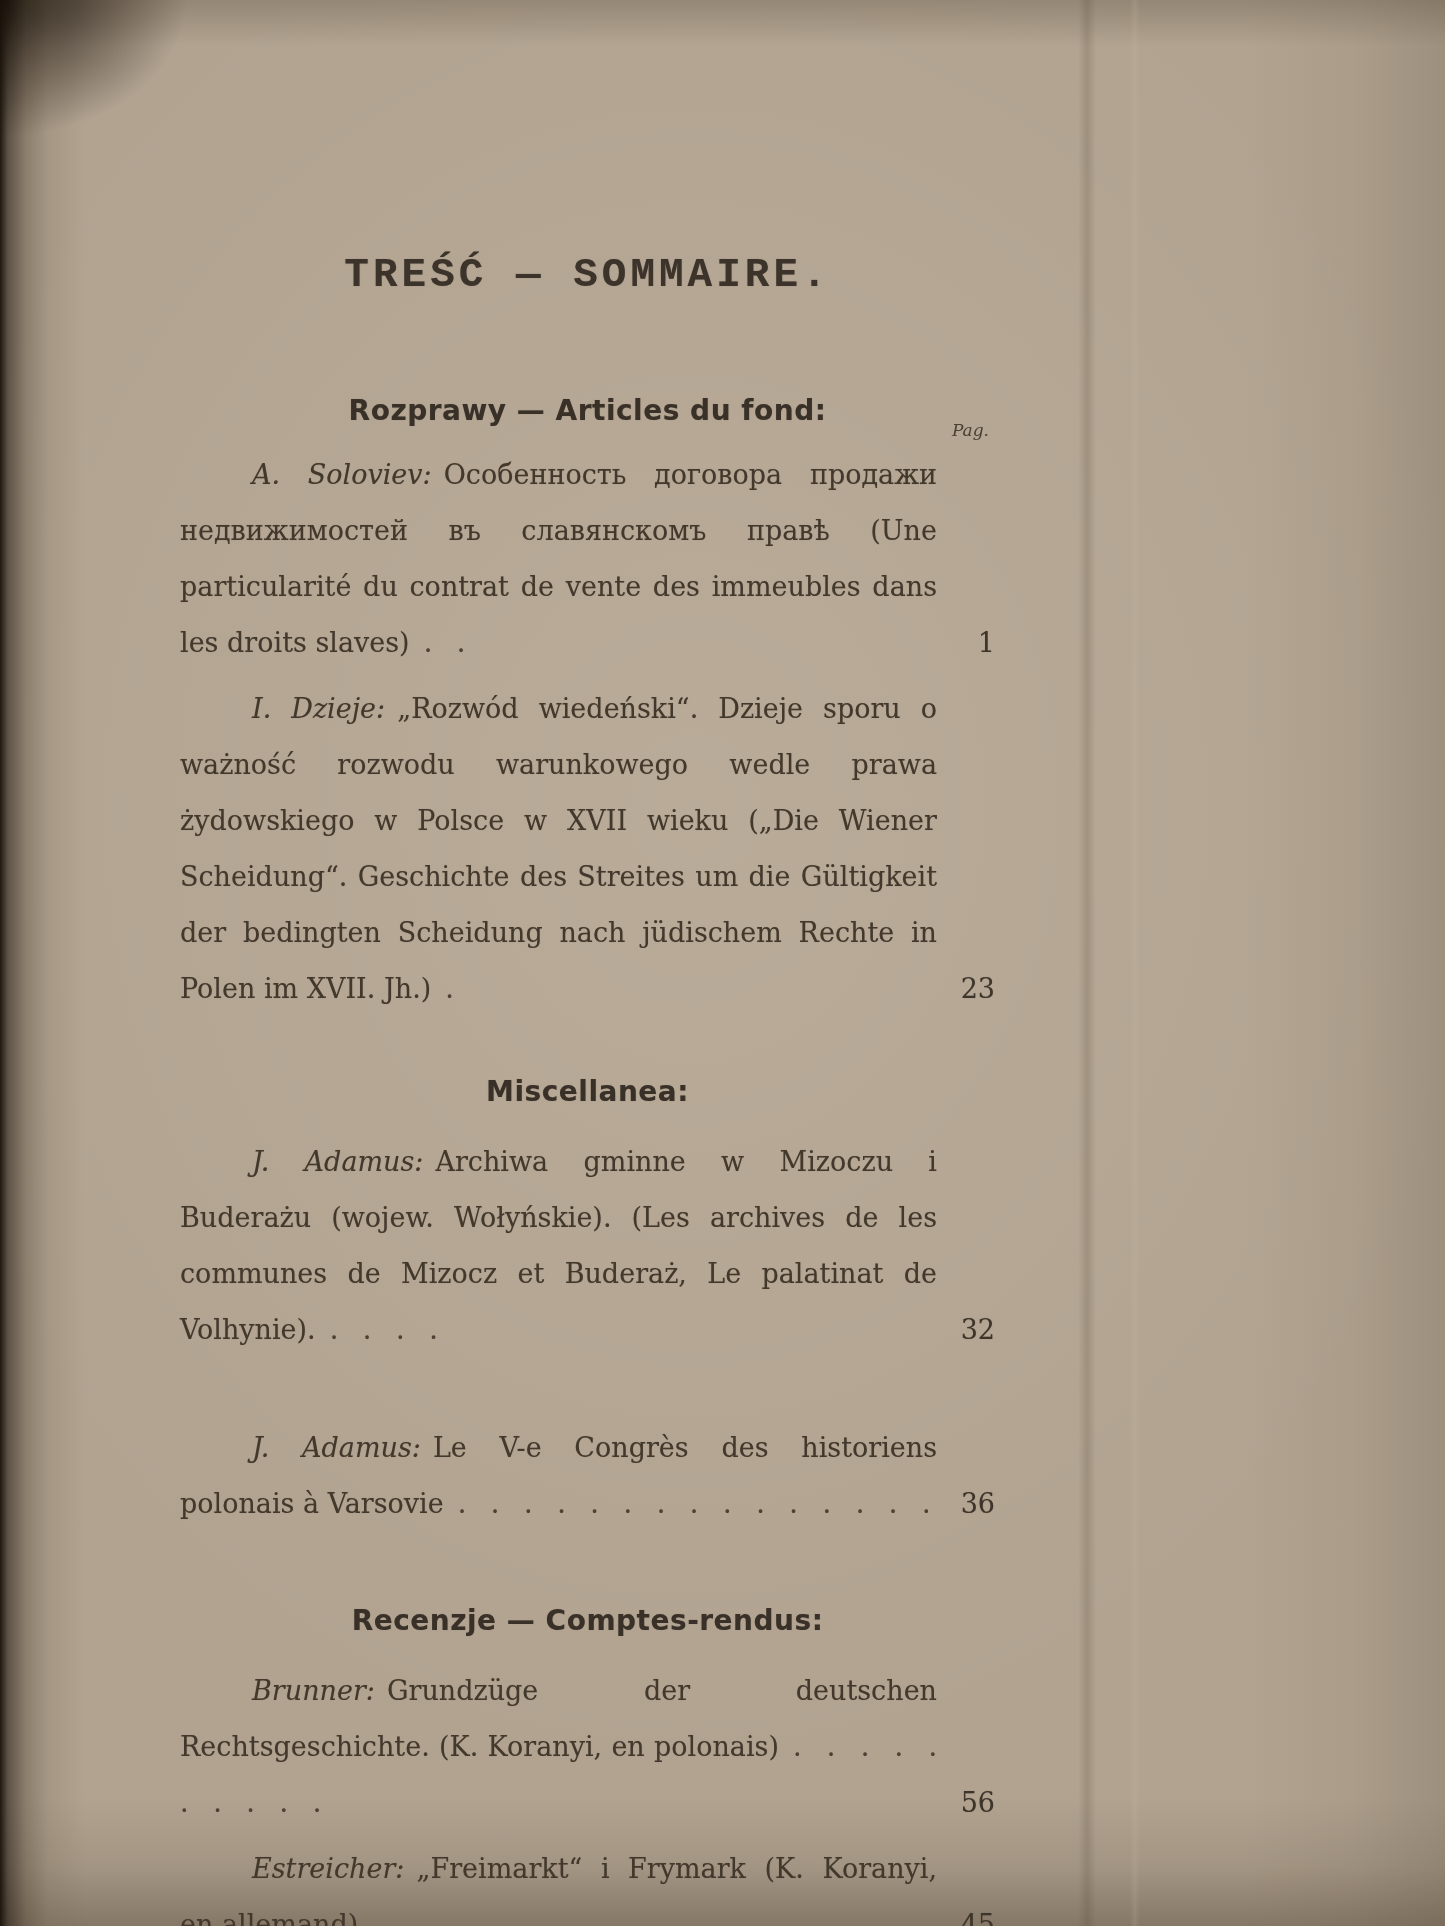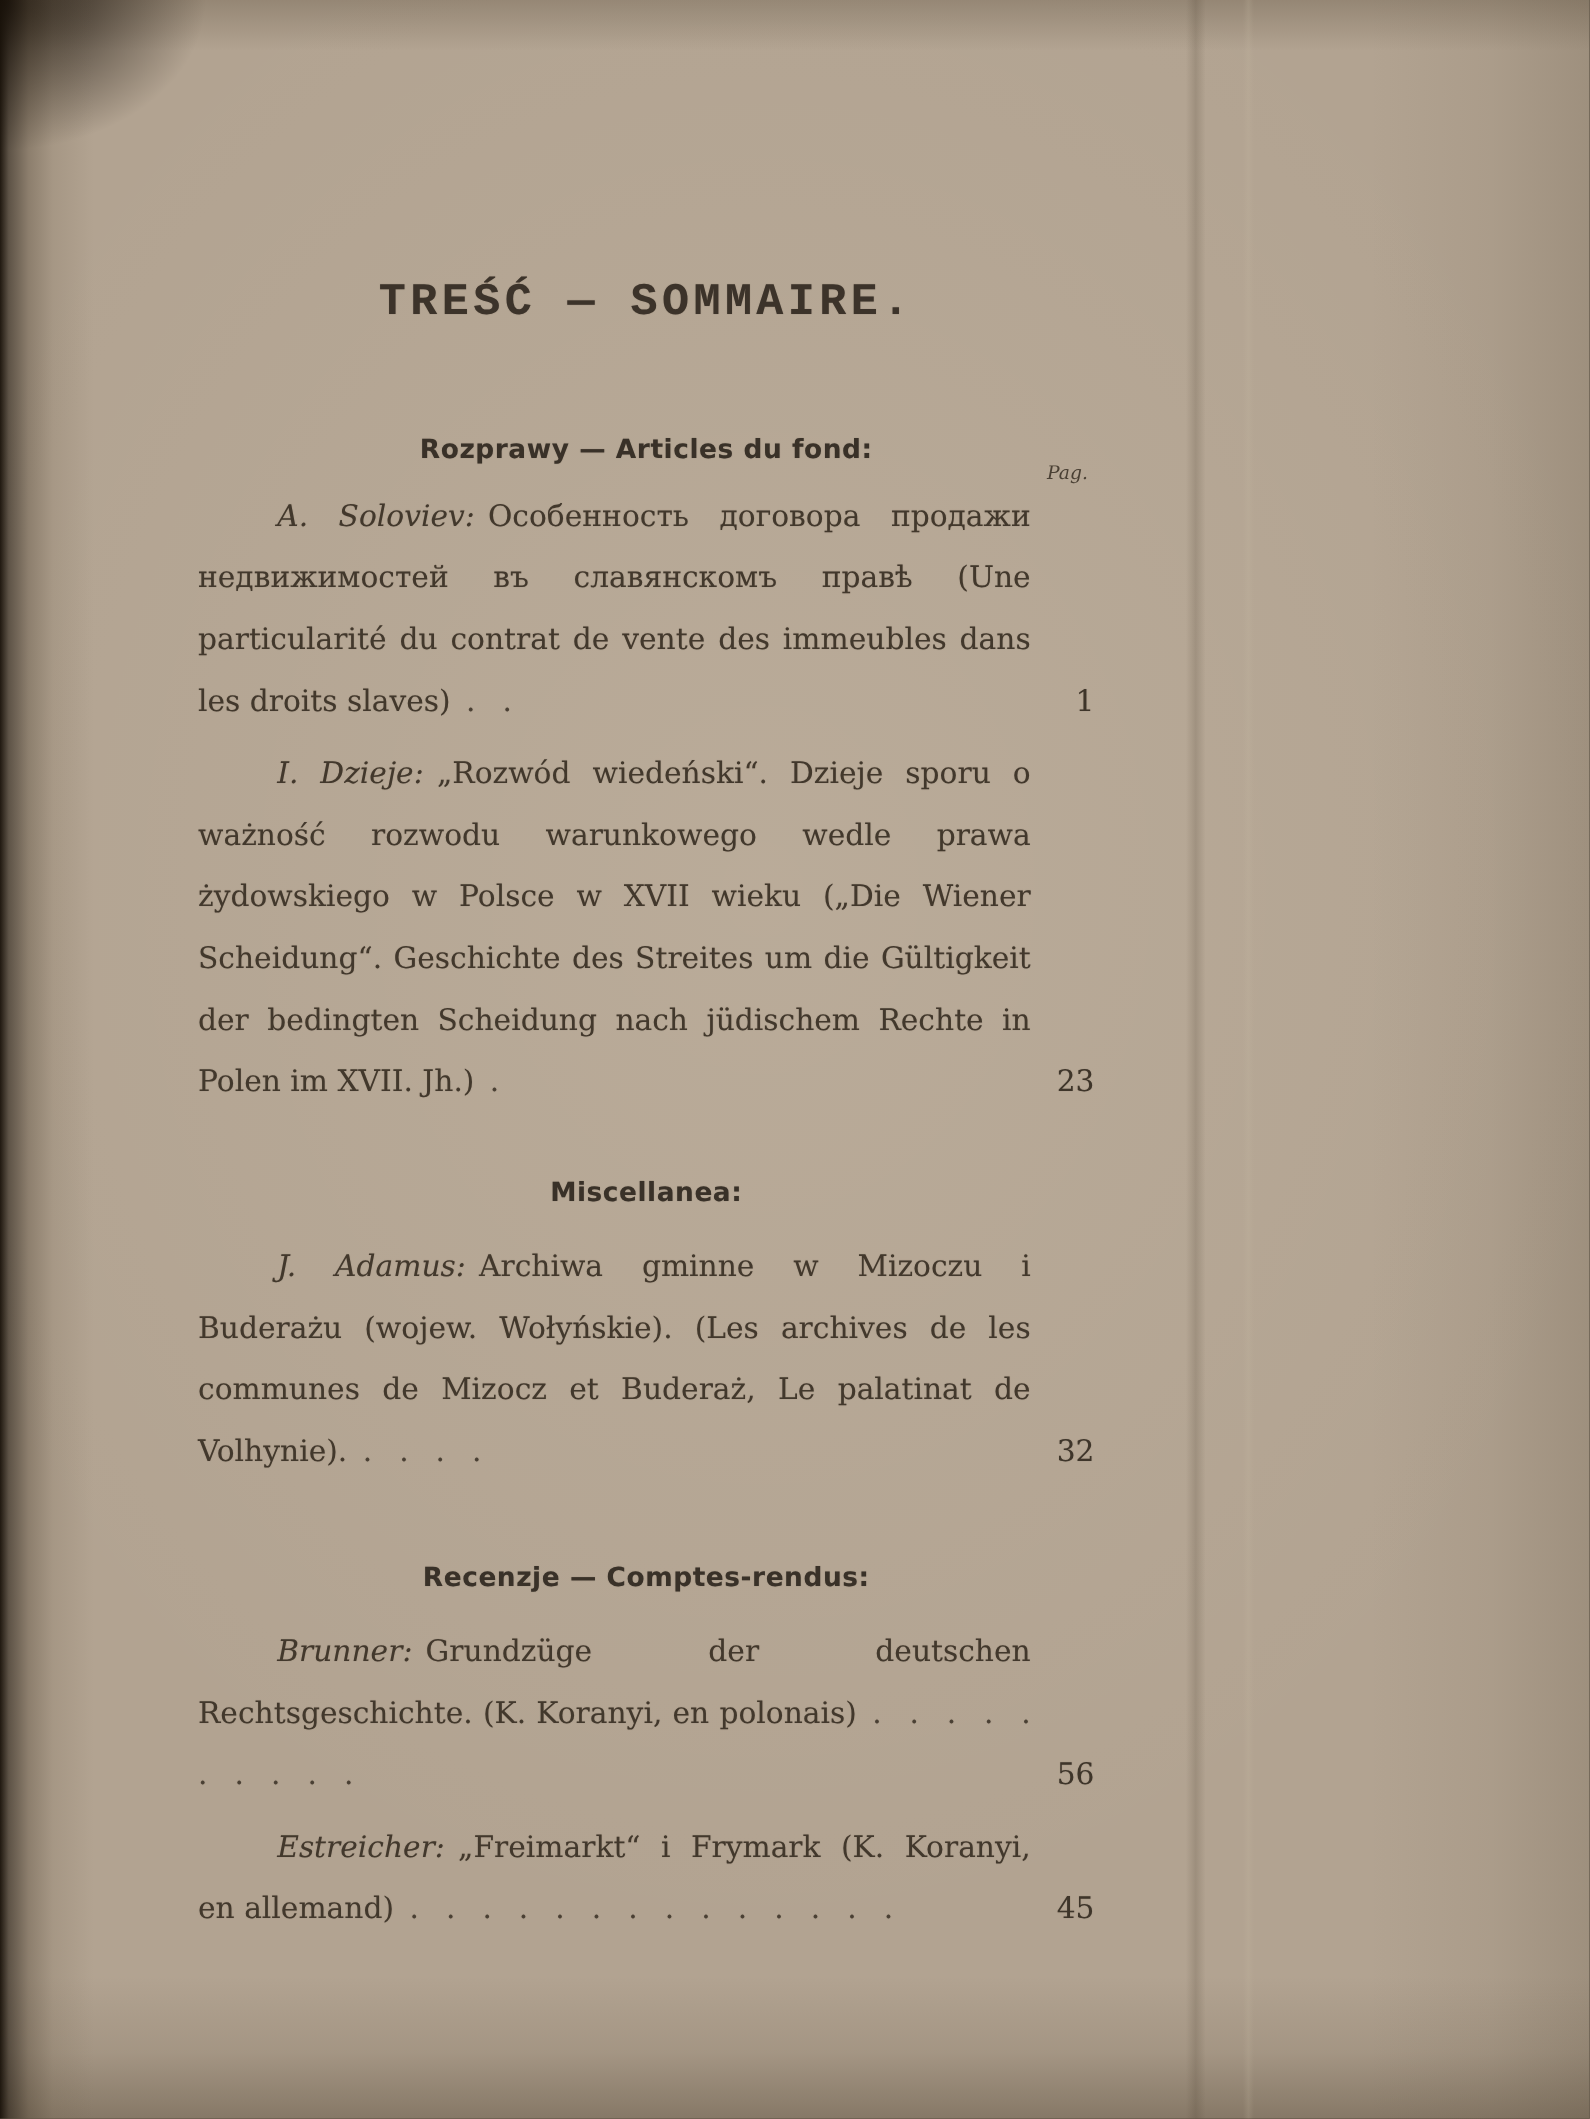--- a/index.html
+++ b/index.html
@@ -73,21 +73,21 @@
     text-shadow: 0 0 1px rgba(60,48,36,0.35);
   }
 
   .section { position: relative; }
 
   .heading {
     margin: 0;
     text-align: center;
     font-family: "DejaVu Sans", sans-serif;
     font-weight: bold;
-    font-size: 24px;
+    font-size: 28px;
     letter-spacing: 0.5px;
     color: #393128;
     text-shadow: 0 0 1px rgba(55,45,35,0.30);
   }
 
   .pag {
     position: absolute;
     right: 6px;
     top: 26px;
     font-size: 17px;
@@ -173,20 +173,28 @@
 
         <div class="entry">
           <span class="author">J. Adamus:</span><span class="etext">Archiwa gminne w Mizoczu i Buderażu (wojew. Wołyńskie). (Les archives de les communes de Mizocz et Buderaż, Le palatinat de Volhynie).</span><span class="leader">. . . .</span>
           <span class="pageno">32</span>
         </div>
 
       </div>
     </div>
 
     <div class="section sec-referat">
+      <div class="entries">
+
+        <div class="entry">
+          <span class="author">J. Adamus:</span><span class="etext">Le V-e Congrès des historiens polonais à Varsovie</span><span class="leader">. . . . . . . . . . . . . . .</span>
+          <span class="pageno">36</span>
+        </div>
+
+      </div>
     </div>
 
     <div class="section sec-recenzje">
       <h2 class="heading">Recenzje — Comptes-rendus:</h2>
       <div class="entries">
 
         <div class="entry">
           <span class="author">Brunner:</span><span class="etext">Grundzüge der deutschen Rechtsgeschichte. (K. Koranyi, en polonais)</span><span class="leader">. . . . . . . . . .</span>
           <span class="pageno">56</span>
         </div>

